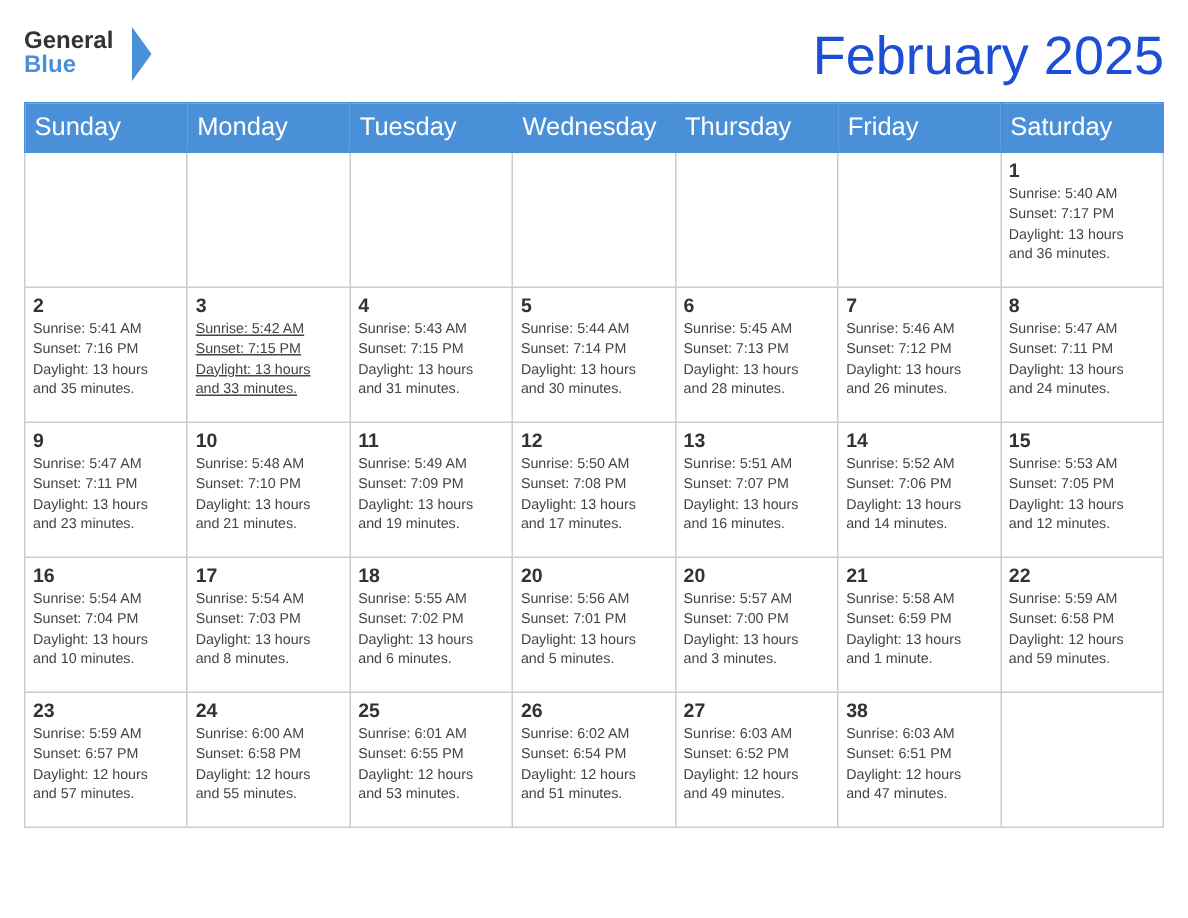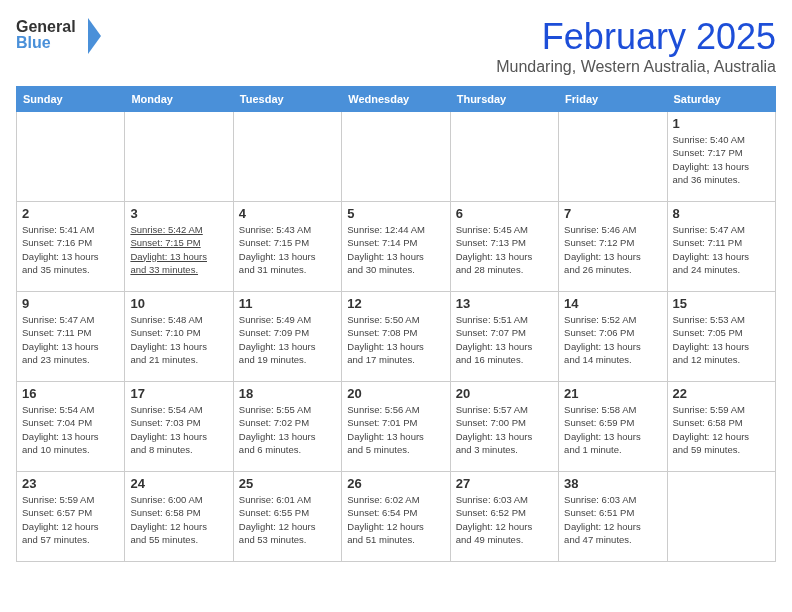--- a/index.html
+++ b/index.html
@@ -41,22 +41,22 @@
     }
     .calendar {
       width: 100%;
       border-collapse: collapse;
     }
     .calendar th {
       background: #4a90d9;
       color: #fff;
       text-align: left;
       padding: 6px 6px;
-      font-size: 11px;
-      font-weight: bold;
+      font-size: 17px;
+      font-weight: normal;
       border: 1px solid #4a90d9;
     }
     .calendar td {
       width: 108px;
       height: 90px;
       vertical-align: top;
       padding: 4px 5px;
       border: 1px solid #ccc;
       font-size: 10px;
       color: #333;
@@ -85,21 +85,20 @@
       <div class="logo-row">
         <svg width="90" height="40" viewBox="0 0 90 40">
           <text x="0" y="16" font-size="16" font-weight="bold" fill="#333" font-family="Arial">General</text>
           <text x="0" y="32" font-size="16" font-weight="bold" fill="#4a90d9" font-family="Arial">Blue</text>
           <polygon points="72,2 85,20 72,38" fill="#4a90d9"></polygon>
         </svg>
       </div>
     </div>
   <div class="title-section">
     <div class="month-title">February 2025</div>
-    <div class="location-title">Mundaring, Western Australia, Australia</div>
   </div>
 </div>
 
 <table class="calendar">
   <thead>
     <tr>
     <th>Sunday</th>
         <th>Monday</th>
         <th>Tuesday</th>
         <th>Wednesday</th>
@@ -141,21 +140,21 @@
         </td>
         <td>
           <span class="day-number">4</span>
           <div class="day-info" style="white-space: pre-line;">Sunrise: 5:43 AM
 Sunset: 7:15 PM
 Daylight: 13 hours
 and 31 minutes.</div>
         </td>
         <td>
           <span class="day-number">5</span>
-          <div class="day-info" style="white-space: pre-line;">Sunrise: 12:44 AM
+          <div class="day-info" style="white-space: pre-line;">Sunrise: 5:44 AM
 Sunset: 7:14 PM
 Daylight: 13 hours
 and 30 minutes.</div>
         </td>
         <td>
           <span class="day-number">6</span>
           <div class="day-info" style="white-space: pre-line;">Sunrise: 5:45 AM
 Sunset: 7:13 PM
 Daylight: 13 hours
 and 28 minutes.</div>

